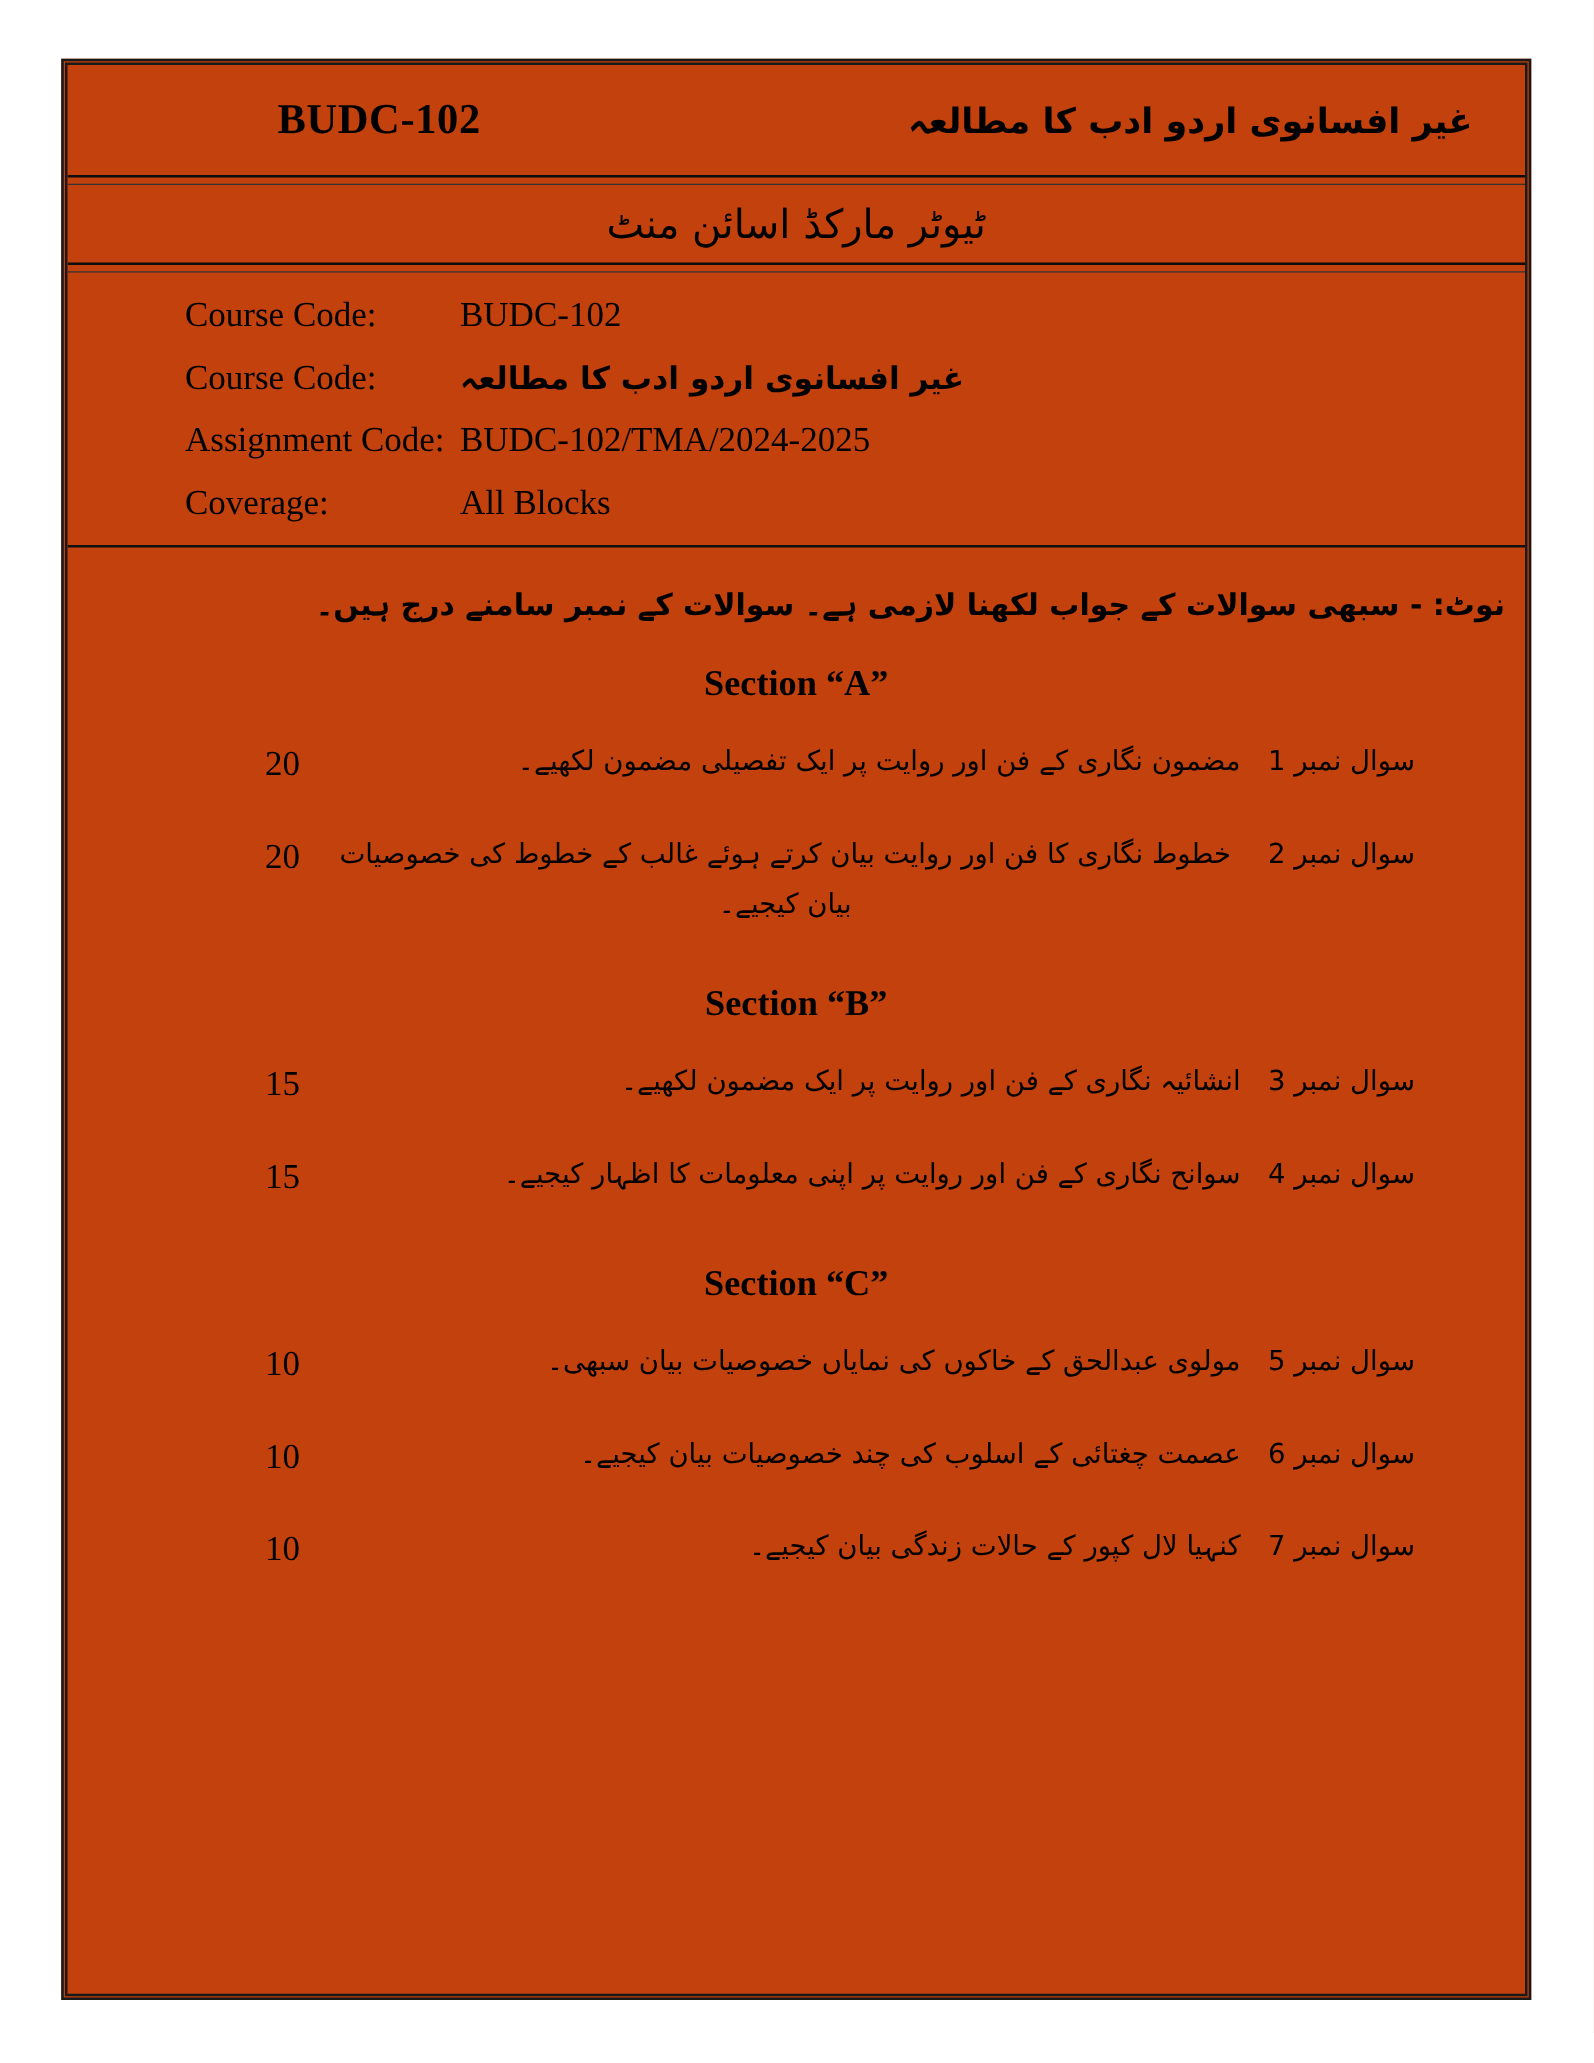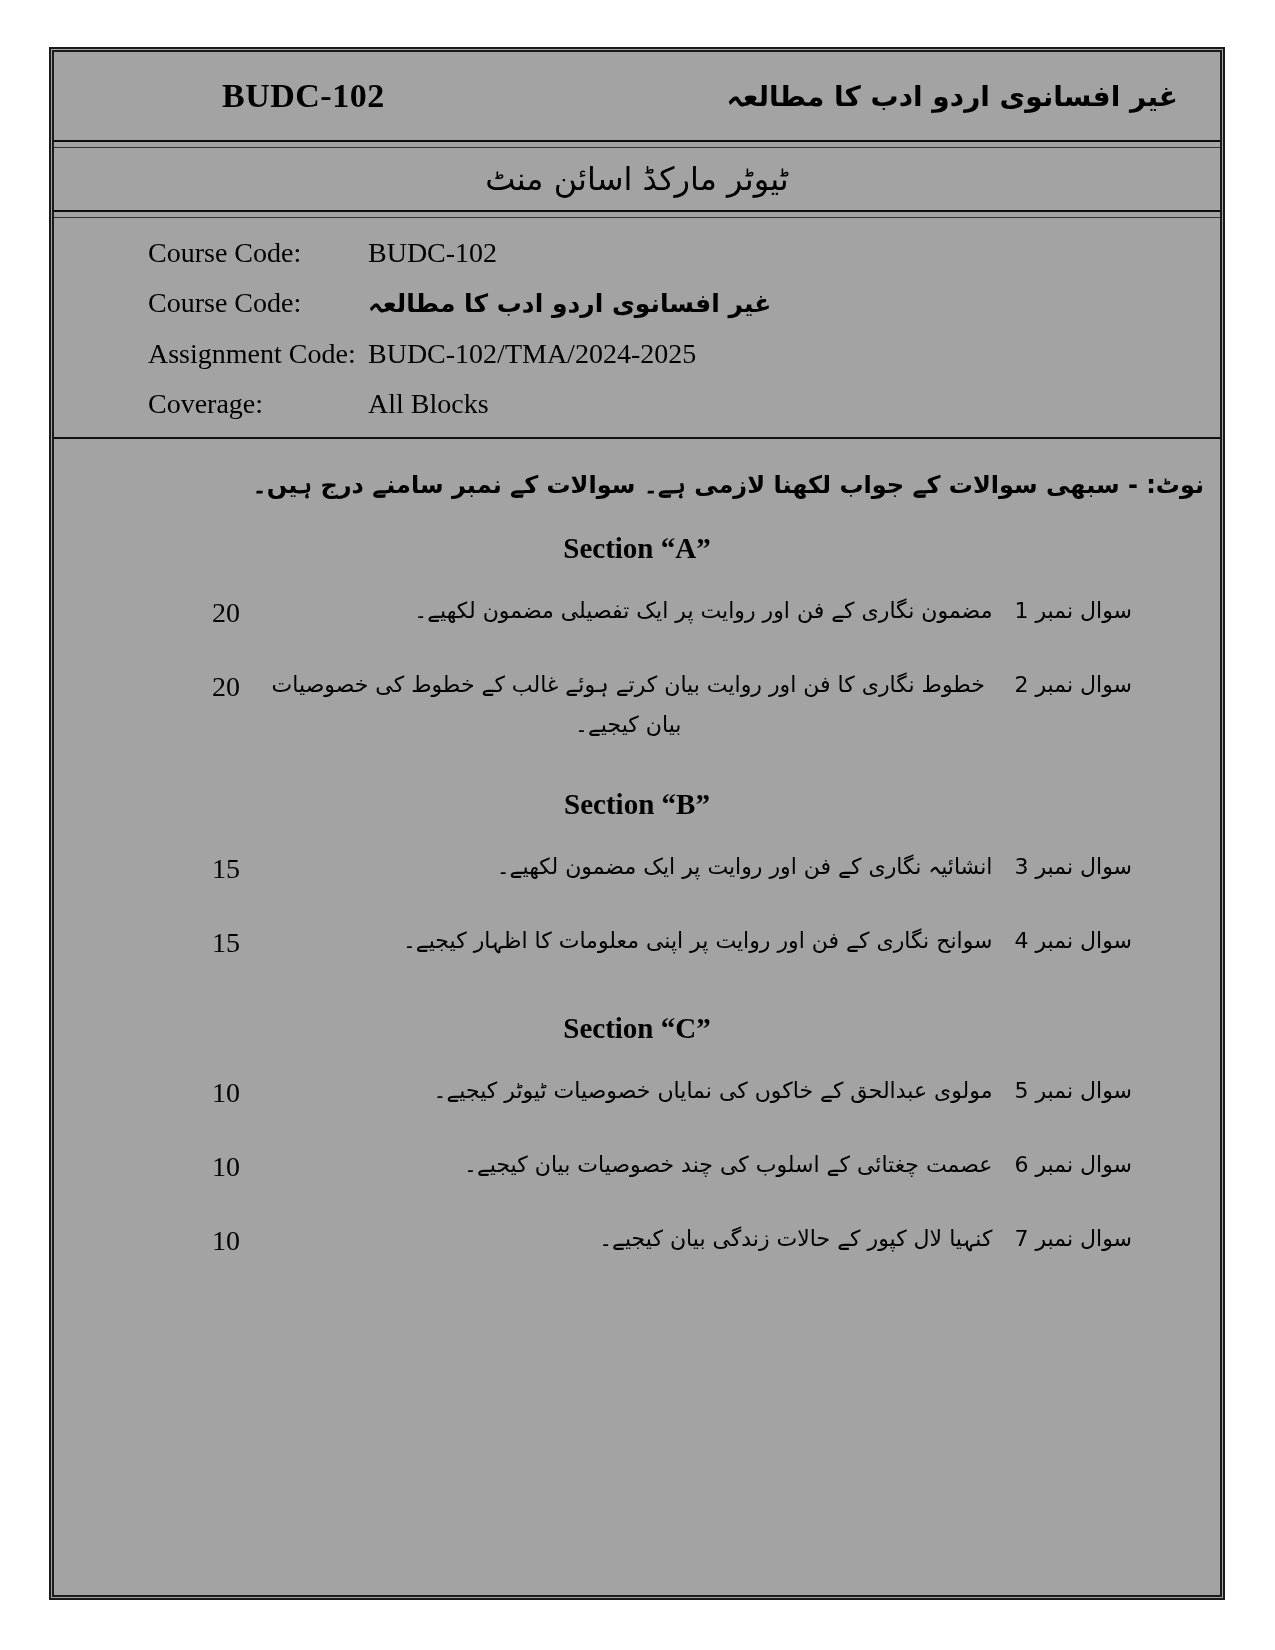--- a/index.html
+++ b/index.html
@@ -13,21 +13,21 @@
     position: relative;
   }
   .page {
     position: absolute;
     left: 49px;
     top: 47px;
     width: 1176px;
     height: 1553px;
     box-sizing: border-box;
     border: 5px double #1a1a1a;
-    background: #a3a3a3;
+    background: #c2410c;
     overflow: hidden;
   }
   .header {
     display: flex;
     justify-content: space-between;
     align-items: center;
     height: 88px;
     padding: 0 42px 0 168px;
   }
   .course-code {
@@ -212,21 +212,21 @@
       <span class="q-text">سوانح نگاری کے فن اور روایت پر اپنی معلومات کا اظہار کیجیے۔</span>
     </div>
   </div>
 
   <div class="section-heading later">Section “C”</div>
 
   <div class="q-row">
     <span class="q-marks">10</span>
     <div class="q-content">
       <span class="q-label">سوال نمبر 5</span>
-      <span class="q-text">مولوی عبدالحق کے خاکوں کی نمایاں خصوصیات ٹیوٹر کیجیے۔</span>
+      <span class="q-text">مولوی عبدالحق کے خاکوں کی نمایاں خصوصیات بیان سبھی۔</span>
     </div>
   </div>
 
   <div class="q-row">
     <span class="q-marks">10</span>
     <div class="q-content">
       <span class="q-label">سوال نمبر 6</span>
       <span class="q-text">عصمت چغتائی کے اسلوب کی چند خصوصیات بیان کیجیے۔</span>
     </div>
   </div>

